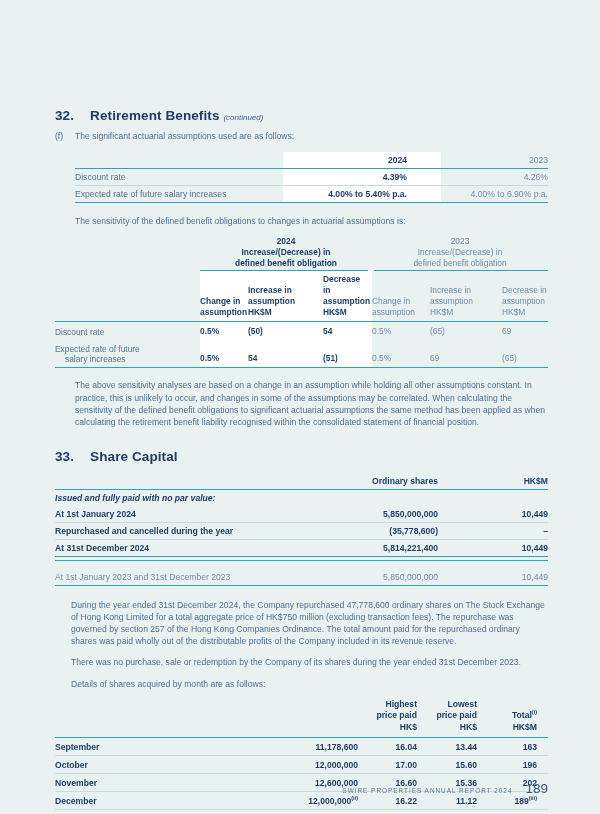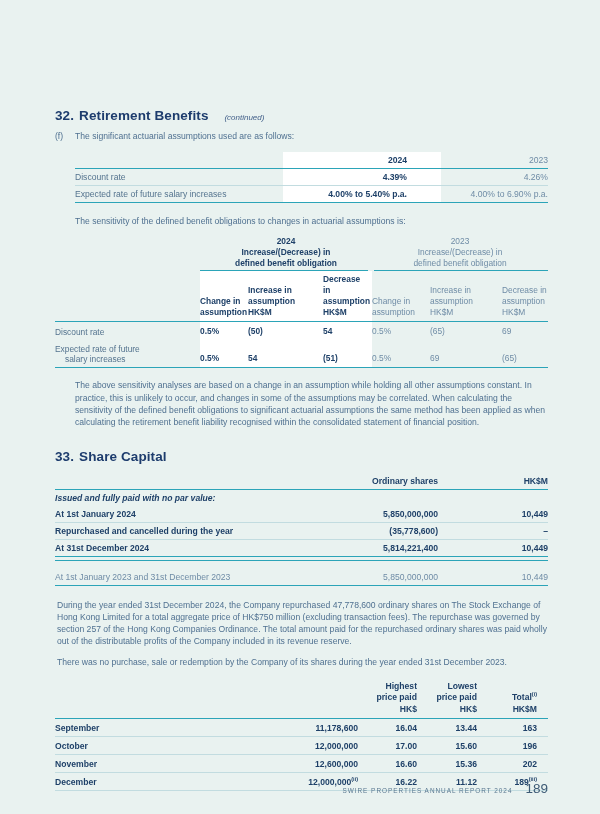--- a/index.html
+++ b/index.html
@@ -7,26 +7,26 @@
     width:600px;height:814px;position:relative;overflow:hidden;
     background:#e9f2f0;
     font-family:"Liberation Sans", sans-serif;
     color:#54738e;
     -webkit-font-smoothing:antialiased;
   }
   .content{padding:108px 52px 0 55px;}
 
   
   .sec-head{font-size:13.5px;font-weight:700;color:#1d3c6d;letter-spacing:.1px;}
-  .sec-head .cont{font-size:8px;font-weight:400;font-style:italic;color:#44618a;margin-left:12px;letter-spacing:0;}
-  .sec-num{margin-right:5px;}
+  .sec-head .cont{font-size:8px;font-weight:400;font-style:italic;color:#44618a;margin-left:0;letter-spacing:0;}
+  .sec-num{margin-right:16px;}
 
   
   .body-line{font-size:8.6px;line-height:1.38;color:#4f7090;}
-  .para{font-size:8.6px;line-height:1.42;color:#4f7090;margin:0 0 9px 2px;}
+  .para{font-size:8.6px;line-height:1.42;color:#4f7090;margin:0 0 9px 16px;}
   .item-line{display:flex;margin:8px 0 9px 0;}
   .item-marker{width:20px;flex:none;}
 
   
   .rule-teal{border-top:1.5px solid #2ba4b8;}
   .rule-light{border-top:1px solid #c2dce0;}
   .rule-double{height:2.5px;border-top:1.5px solid #2ba4b8;border-bottom:1.5px solid #2ba4b8;}
 
   .navy{color:#1e4068;font-weight:700;}
   .soft{color:#6f8ca6;font-weight:400;}
@@ -269,20 +269,21 @@
       <div class="row soft" style="margin-top:8px;">
         <div class="lbl">At 1st January 2023 and 31st December 2023</div>
         <div class="shares">5,850,000,000</div>
         <div class="hksm">10,449</div>
       </div>
       <div class="rule-teal"></div>
     </div>
 
     <p class="para" style="margin-top:13px;">During the year ended 31st December 2024, the Company repurchased 47,778,600 ordinary shares on The Stock Exchange of Hong Kong Limited for a total aggregate price of HK$750 million (excluding transaction fees). The repurchase was governed by section 257 of the Hong Kong Companies Ordinance. The total amount paid for the repurchased ordinary shares was paid wholly out of the distributable profits of the Company included in its revenue reserve.</p>
     <p class="para">There was no purchase, sale or redemption by the Company of its shares during the year ended 31st December 2023.</p>
+    <p class="para" style="margin-bottom:6px;">Details of shares acquired by month are as follows:</p>
 
     <div class="mon">
       <div class="row navy">
         <div class="lbl"></div>
         <div class="hi">
           <span class="line">Highest</span>
           <span class="line">price paid</span>
           <span class="line">HK$</span>
         </div>
         <div class="lo">

